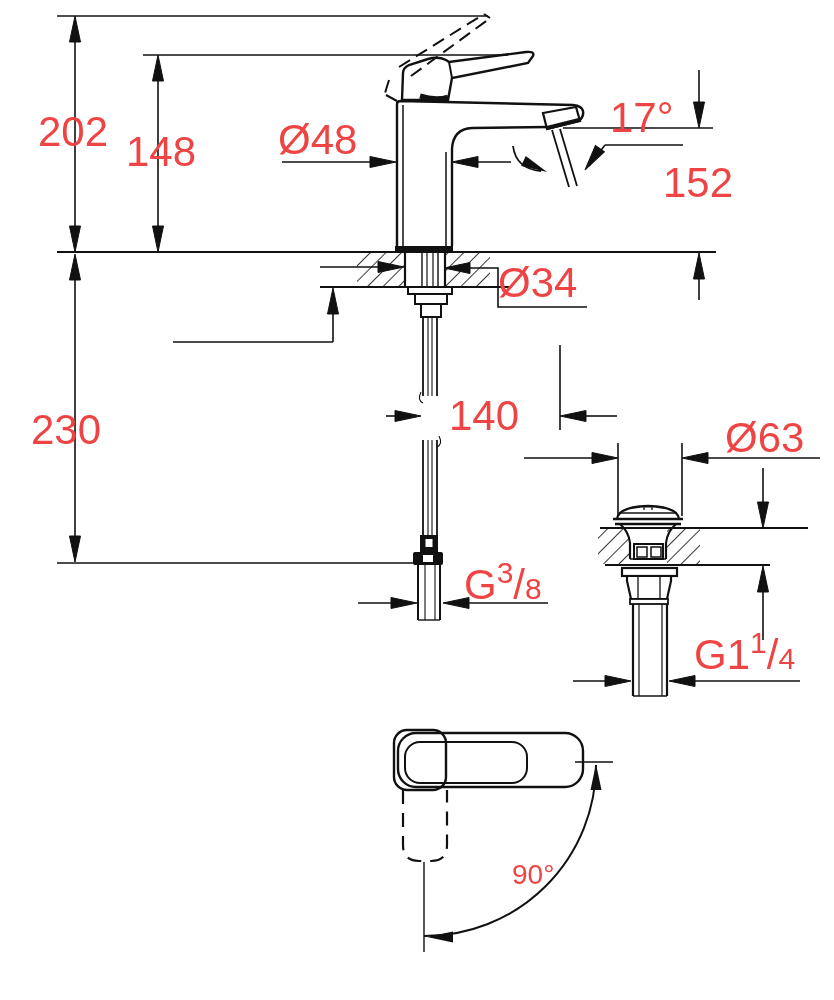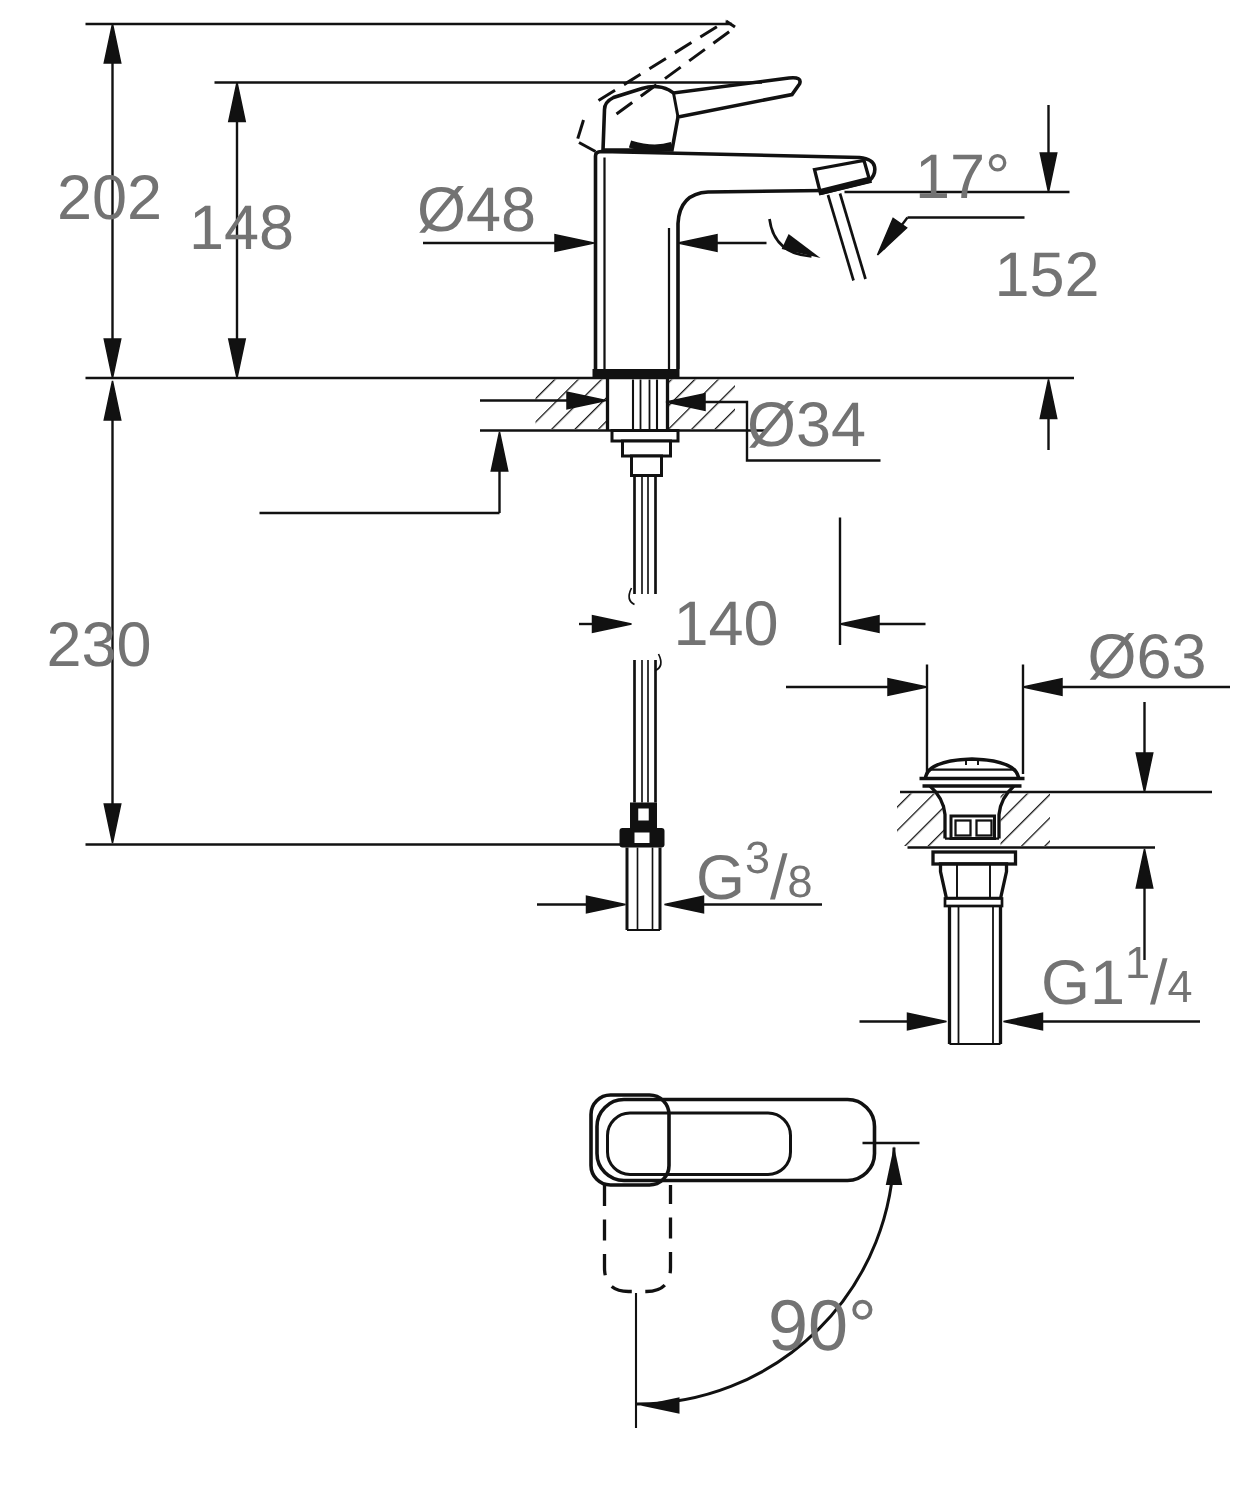--- a/index.html
+++ b/index.html
@@ -10,29 +10,29 @@
     font-family:"Liberation Sans", sans-serif;
     color:#111111;
     overflow:hidden;
   }
   #linework{position:absolute;left:0;top:0;}
   .dim-label{
     position:absolute;
     font-size:42px;
     line-height:1;
     white-space:nowrap;
-    color:#737373;
+    color:#ef4444;
     letter-spacing:0px;
   }
   .thread-label{display:flex;align-items:flex-start;}
   .thread-label .base{position:relative;top:6px;font-size:42px;line-height:1;}
   .thread-label .tsup{position:relative;top:0px;font-size:30px;line-height:1;}
   .thread-label .tslash{position:relative;top:6px;font-size:42px;line-height:1;}
   .thread-label .tsub{position:relative;top:16px;font-size:30px;line-height:1;}
-  .deg90{font-size:48px;}
+  .deg90{font-size:28px;}
 </style>
 </head>
 <body>
 
 <div id="canvas">
 
 <svg id="linework" width="834" height="1000" viewBox="0 0 834 1000">
   <defs>
     <pattern id="hatch" patternUnits="userSpaceOnUse" width="11" height="11" patternTransform="rotate(-45)">
       <line x1="0" y1="0" x2="11" y2="0" stroke="#111111" stroke-width="1.7"></line>

